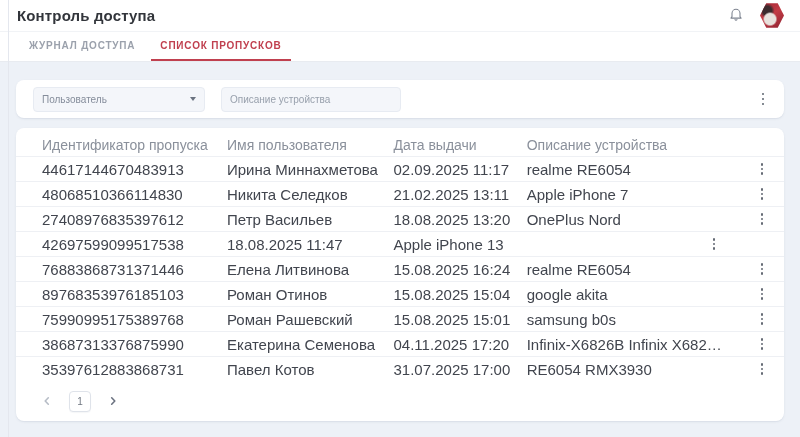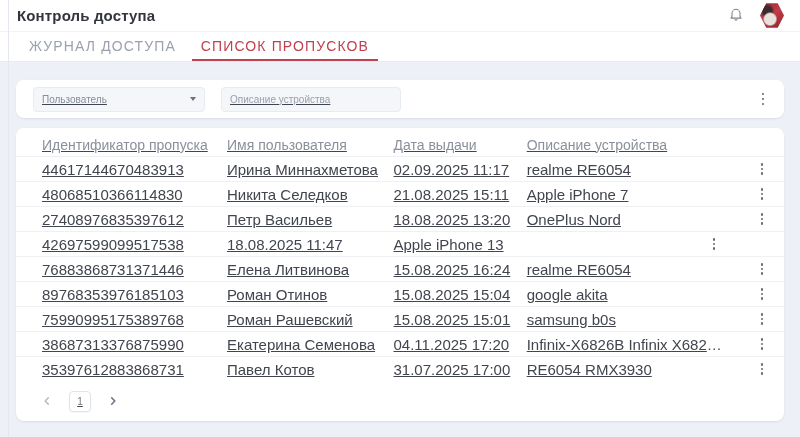--- a/index.html
+++ b/index.html
@@ -39,28 +39,28 @@
   
   .tabbar {
     height: 30px; background: #ffffff;
     display: flex; align-items: stretch;
     padding-left: 20px;
     border-bottom: 1px solid #e8ebf0;
   }
   .tab {
     display: flex; align-items: center;
     padding: 0 9px; margin-right: 7px;
-    font-size: 14px; font-weight: 400; letter-spacing: .08em;
+    font-size: 10px; font-weight: 700; letter-spacing: .08em;
     color: #9ba1ac; cursor: pointer;
     border-bottom: 2px solid transparent; text-transform: uppercase;
   }
   .tab.active { color: #c0404f; border-bottom-color: #c0404f; }
 
   
-  .content { padding: 18px 16px 0 16px; text-decoration: underline; }
+  .content { padding: 18px 16px 0 16px; }
   .card {
     background: #ffffff; border-radius: 8px;
     box-shadow: 0 1px 3px rgba(31,45,80,0.06), 0 1px 1px rgba(31,45,80,0.04);
   }
 
   
   .filter-card {
     height: 38px; display: flex; align-items: center;
     padding: 0 12px 0 17px; gap: 16px;
   }
@@ -188,21 +188,21 @@
             <i></i>
             <i></i>
             <i></i>
           </span>
         </div>
     </div>
 
     <div class="trow body-row">
       <div class="tcell">48068510366114830</div>
       <div class="tcell">Никита Селедков</div>
-      <div class="tcell">21.08.2025 15:11</div>
+      <div class="tcell">21.02.2025 13:11</div>
       <div class="tcell">Apple iPhone 7</div>
       <div class="tcell row-actions">
           <span class="row-kebab">
             <i></i>
             <i></i>
             <i></i>
           </span>
         </div>
     </div>
 

